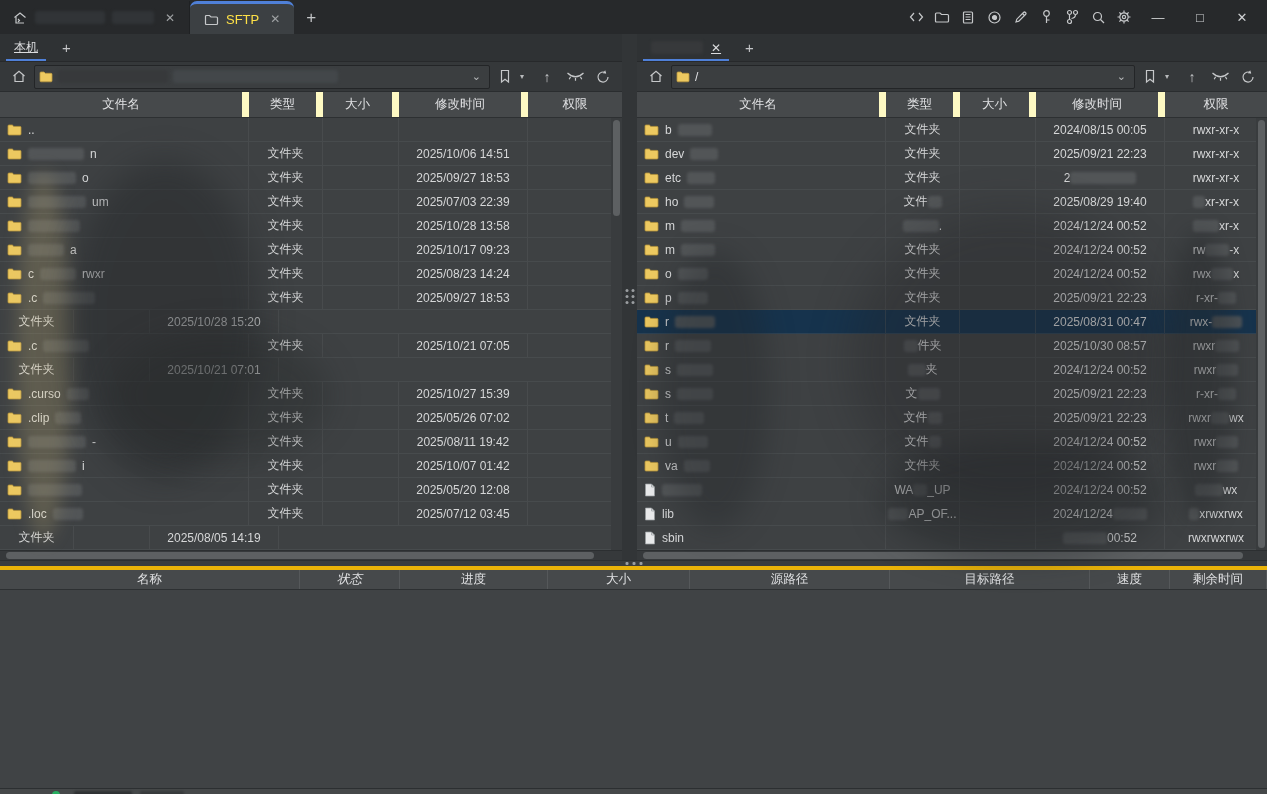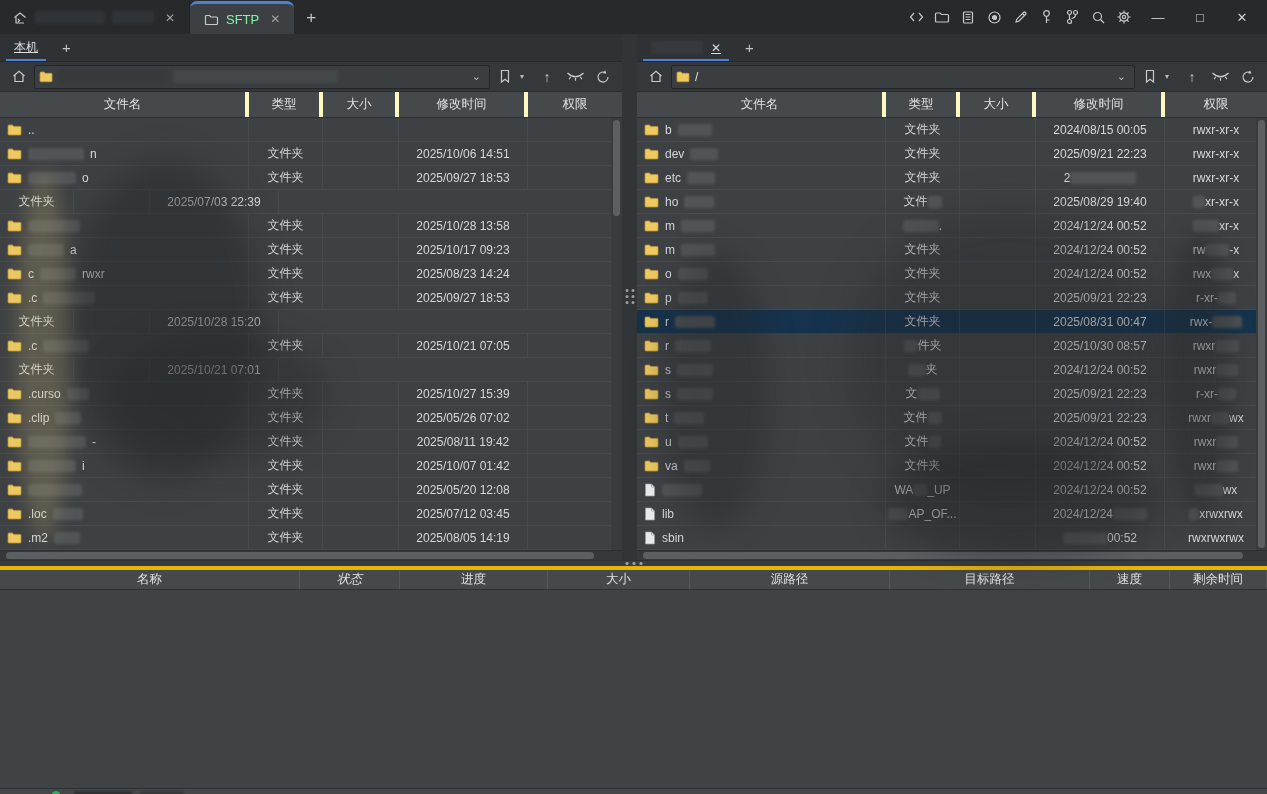--- a/index.html
+++ b/index.html
@@ -39,21 +39,21 @@
   .addr-home { width:26px; height:24px; display:flex; align-items:center; justify-content:center; cursor:pointer; }
   .addr-field { flex:1; height:24px; background:#3b3e40; border:1px solid #232527; border-radius:2px; display:flex; align-items:center; padding:0 4px; gap:5px; cursor:text; }
   .addr-field .chev { margin-left:auto; color:#b8babc; font-size:11px; padding:0 4px; cursor:pointer; }
   .addr-ico { width:26px; height:24px; display:flex; align-items:center; justify-content:center; cursor:pointer; color:#c6c8ca; }
   .addr-ico svg { stroke:#c6c8ca; fill:none; stroke-width:1.2; }
   .mini-caret { width:12px; color:#b8babc; font-size:8px; cursor:pointer; }
 
   
   .ftable { flex:1; display:flex; flex-direction:column; position:relative; overflow:hidden; }
   .fhead { height:26px; background:#46494b; display:flex; border-bottom:1px solid #2d3032; }
-  .hcell { display:flex; align-items:center; justify-content:center; color:#e0e1e3; border-right:4px solid #fef9c3; font-size:12.5px; cursor:pointer; }
+  .hcell { display:flex; align-items:center; justify-content:center; color:#e0e1e3; border-right:7px solid #fef9c3; font-size:12.5px; cursor:pointer; }
   .rows { position:relative; height:432px; overflow:hidden; }
   .frow { height:24px; display:flex; border-bottom:1px solid rgba(90,94,96,.35); cursor:default; }
   .frow.selected { background:#16334d; }
   .fcell { display:flex; align-items:center; justify-content:center; border-right:1px solid rgba(85,88,90,.45); height:100%; overflow:hidden; white-space:nowrap; }
   .fcell.name { justify-content:flex-start; padding-left:7px; gap:6px; }
   .c0{width:249px}.c1{width:74px}.c2{width:76px}.c3{width:129px}.c4{flex:1;border-right:none}
   .cell-blur { background:#56595b; opacity:.85; border-radius:3px; height:12px; filter:blur(1.6px); flex:none; }
   .hbar { height:10px; position:relative; background:#36393b; border-top:1px solid #2c2f31; }
   .hbar .thumb { position:absolute; top:1px; height:7px; background:#5d6062; border-radius:4px; }
   .vbar { position:absolute; top:26px; right:0; width:11px; bottom:10px; background:#393c3e; }
@@ -93,21 +93,21 @@
       <span class="redact-pill" style="width:70px"></span>
       <span class="redact-pill" style="width:42px"></span>
       <span class="tab-close">✕</span>
     </div>
     <div class="wtab active">
       <span class="ficon">
         <svg width="15" height="13" viewBox="0 0 15 13">
             <path d="M1.5 3.5 Q1.5 2.5 2.5 2.5 L5.5 2.5 L7 4 L12.5 4 Q13.5 4 13.5 5 V10.5 Q13.5 11.5 12.5 11.5 H2.5 Q1.5 11.5 1.5 10.5 Z" stroke="#c6c8ca" fill="none" stroke-width="1.2"></path>
           </svg>
       </span>
-      <span style="color:#86efac;font-size:13px">SFTP</span>
+      <span style="color:#fde047;font-size:13px">SFTP</span>
       <span class="tab-close">✕</span>
     </div>
     <span class="tab-plus">+</span>
 
     <div class="tb-icons">
       <span class="tb-btn">
           <svg width="17" height="14" viewBox="0 0 17 14">
             <path d="M6 3 L2.5 7 L6 11 M11 3 L14.5 7 L11 11"></path>
           </svg>
         </span>
@@ -268,20 +268,29 @@
               <div class="fcell c1">
                 <span>文件夹</span>
               </div>
               <div class="fcell c2"></div>
               <div class="fcell c3">
                 <span>2025/09/27 18:53</span>
               </div>
               <div class="fcell c4"></div>
             </div>
             <div class="frow">
+              <div class="fcell c0 name">
+                <span class="ficon">
+                  <svg width="15" height="13" viewBox="0 0 15 13">
+                    <path d="M1 3 Q1 2 2 2 L5.3 2 L6.8 3.4 L13 3.4 Q14 3.4 14 4.4 V11 Q14 12 13 12 H2 Q1 12 1 11 Z" fill="#edc960" stroke="#b7953a" stroke-width="0.8"></path>
+                  </svg>
+                </span>
+                <span class="cell-blur" style="width: 58px;"></span>
+                <span>um</span>
+              </div>
               <div class="fcell c1">
                 <span>文件夹</span>
               </div>
               <div class="fcell c2"></div>
               <div class="fcell c3">
                 <span>2025/07/03 22:39</span>
               </div>
               <div class="fcell c4"></div>
             </div>
             <div class="frow">
@@ -506,29 +515,20 @@
               <div class="fcell c1">
                 <span>文件夹</span>
               </div>
               <div class="fcell c2"></div>
               <div class="fcell c3">
                 <span>2025/07/12 03:45</span>
               </div>
               <div class="fcell c4"></div>
             </div>
             <div class="frow">
-              <div class="fcell c0 name">
-                <span class="ficon">
-                  <svg width="15" height="13" viewBox="0 0 15 13">
-                    <path d="M1 3 Q1 2 2 2 L5.3 2 L6.8 3.4 L13 3.4 Q14 3.4 14 4.4 V11 Q14 12 13 12 H2 Q1 12 1 11 Z" fill="#edc960" stroke="#b7953a" stroke-width="0.8"></path>
-                  </svg>
-                </span>
-                <span>.m2</span>
-                <span class="cell-blur" style="width: 26px;"></span>
-              </div>
               <div class="fcell c1">
                 <span>文件夹</span>
               </div>
               <div class="fcell c2"></div>
               <div class="fcell c3">
                 <span>2025/08/05 14:19</span>
               </div>
               <div class="fcell c4"></div>
             </div>
           </div>

